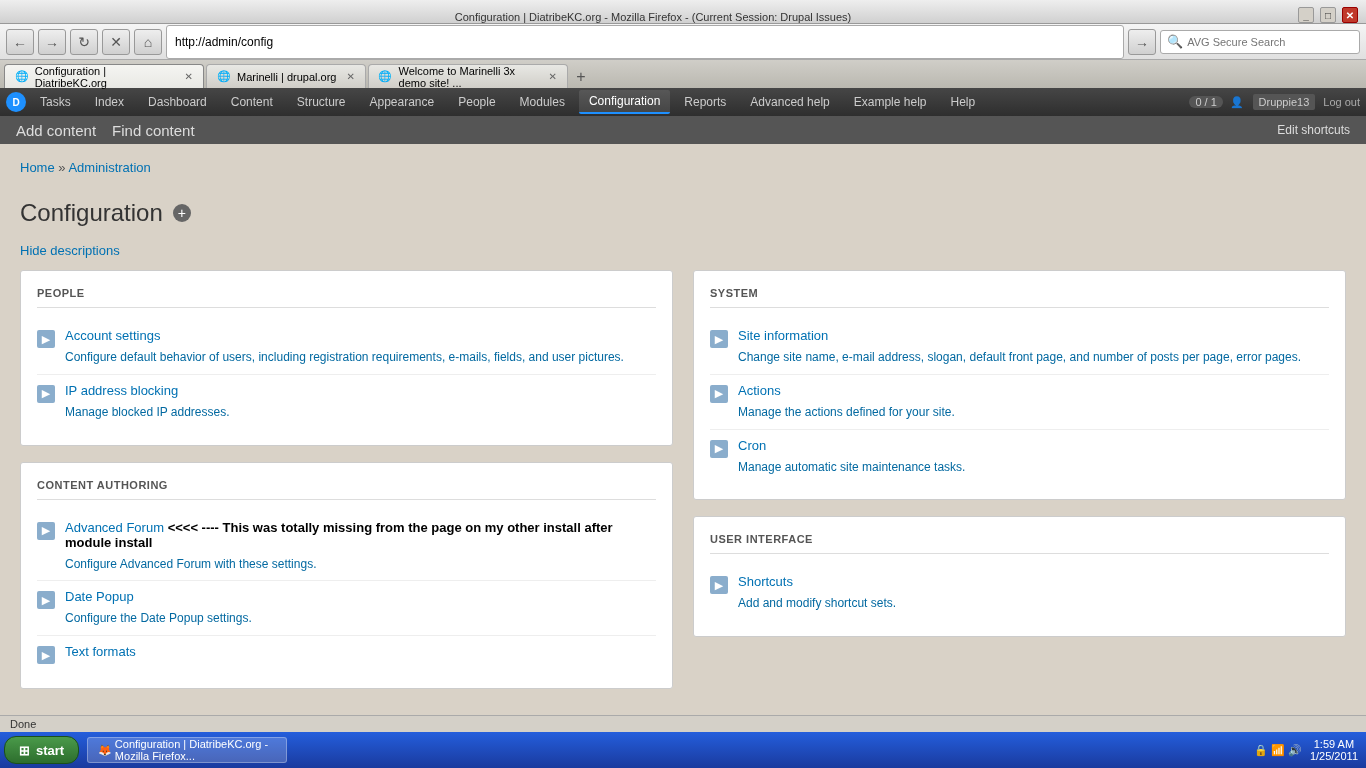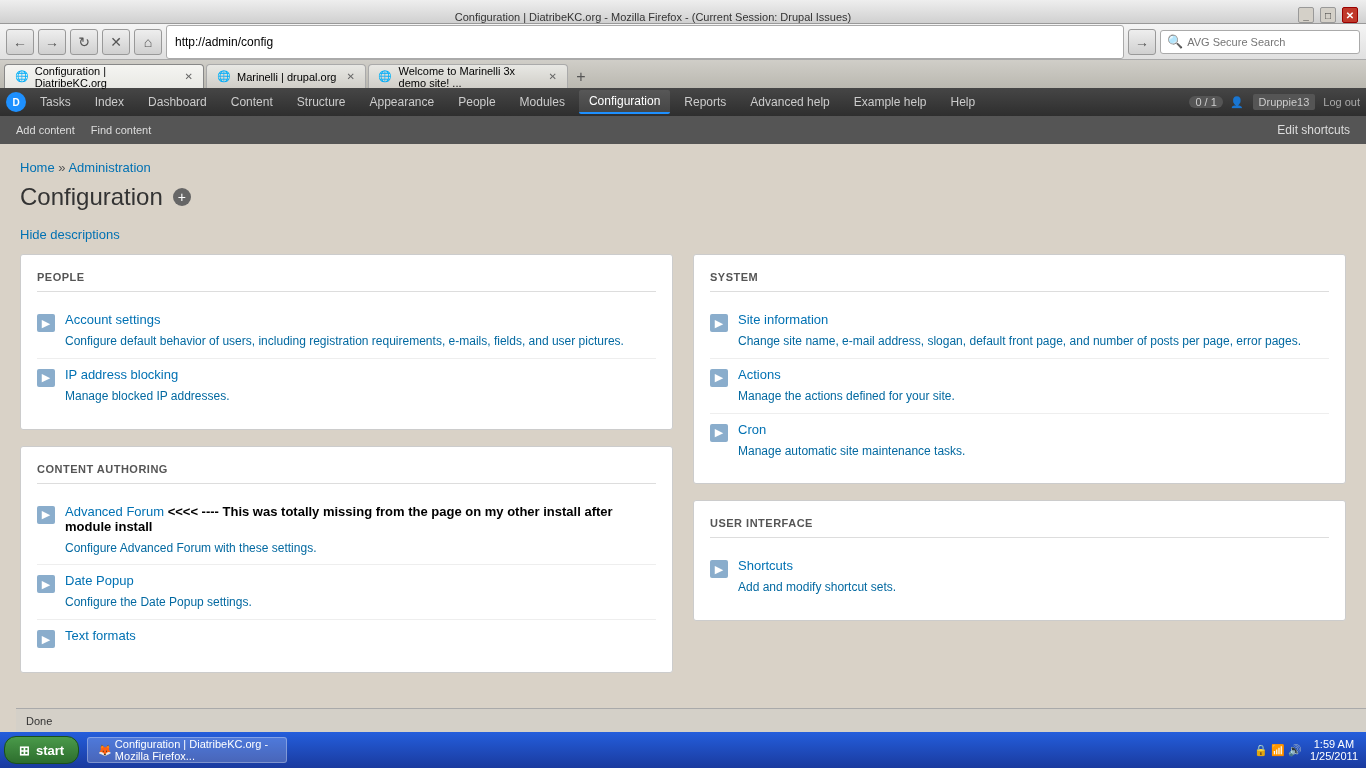--- a/index.html
+++ b/index.html
@@ -100,31 +100,31 @@
     
     .secondary-toolbar {
       background: #555;
       height: 28px;
       display: flex;
       align-items: center;
       padding: 0 16px;
       gap: 16px;
     }
     .secondary-toolbar a {
-      color: #ddd; font-size: 11px; text-decoration: none; cursor: pointer;
+      color: #ddd; font-size: 15px; text-decoration: none; cursor: pointer;
     }
     .edit-shortcuts { margin-left: auto; color: #ddd; font-size: 12px; cursor: pointer; }
 
     
     .page-content {
       background: #d9d2c7;
       padding: 16px 20px;
       min-height: calc(768px - 200px);
     }
-    .breadcrumb { font-size: 13px; color: #555; margin-bottom: 8px; }
+    .breadcrumb { font-size: 13px; color: #555; margin-bottom: 24px; }
     .breadcrumb a { color: #0071b3; text-decoration: none; }
     .page-header {
       display: flex; align-items: center; gap: 10px; margin-bottom: 16px;
     }
     .page-title { font-size: 24px; font-weight: normal; color: #333; }
     .plus-icon {
       width: 18px; height: 18px; background: #666; border-radius: 50%;
       display: flex; align-items: center; justify-content: center;
       color: white; font-size: 14px; cursor: pointer;
     }
@@ -171,30 +171,30 @@
 
     
     .annotation {
       color: #000; font-weight: bold; font-size: 13px;
       background: none;
     }
 
     
     .status-bar {
       background: #d4d0c8;
-      height: 24px;
+      height: 17px;
       display: flex;
       align-items: center;
       padding: 0 10px;
       font-size: 11px;
       color: #333;
       border-top: 1px solid #aaa;
       position: fixed;
       bottom: 36px;
-      left: 16px;
+      left: 0;
       right: 0;
     }
 
     
     .taskbar {
       background: linear-gradient(to bottom, #245edc, #1a3a9e);
       height: 36px;
       display: flex;
       align-items: center;
       padding: 0 4px;

